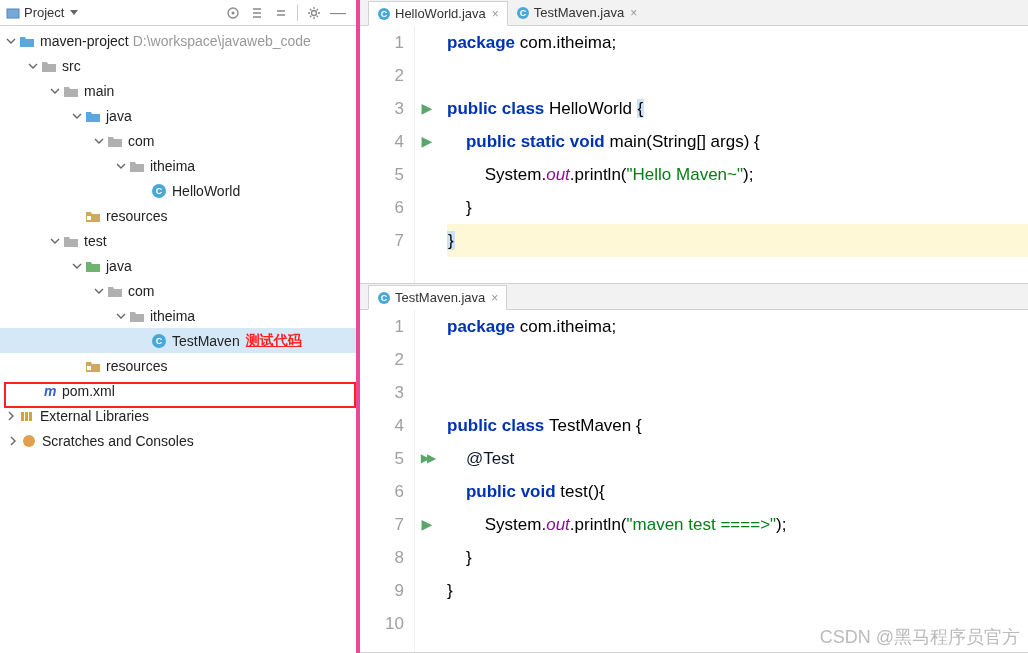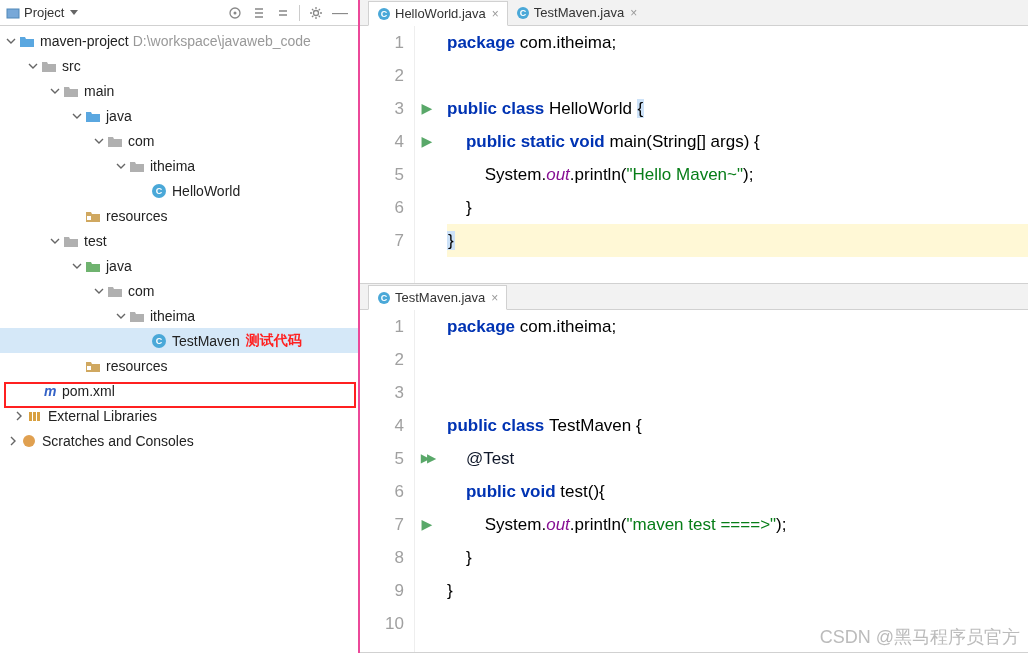--- a/index.html
+++ b/index.html
@@ -1,34 +1,34 @@
 <!DOCTYPE html>
 <html><head>
 <meta charset="utf-8">
 <style>
 * { margin:0; padding:0; box-sizing:border-box; font-family:"Segoe UI",Arial,sans-serif; }
 body { width:1028px; height:653px; background:#fff; overflow:hidden; position:relative; }
 .ide { display:flex; height:100%; }
-.sidebar { width:360px; border-right:2px solid #ec4899; display:flex; flex-direction:column; }
+.sidebar { width:360px; border-right:4px solid #ec4899; display:flex; flex-direction:column; }
 .sidebar-header { height:26px; border-bottom:1px solid #d1d1d1; display:flex; align-items:center; padding:0 6px; }
 .sidebar-header .title-icon { width:14px; height:14px; margin-right:4px; display:flex; }
 .sidebar-header .title { font-size:13px; color:#333; }
 .sidebar-header .dropdown { width:0; height:0; border-left:4px solid transparent; border-right:4px solid transparent; border-top:5px solid #666; margin-left:6px; }
 .sidebar-header .spacer { flex:1; }
 .sidebar-header .tool-icon { width:18px; height:18px; margin:0 3px; display:flex; align-items:center; justify-content:center; color:#888; cursor:pointer; }
 .tree { flex:1; font-size:14px; padding-top:2px; overflow:hidden; }
 .row { height:25px; display:flex; align-items:center; white-space:nowrap; cursor:pointer; }
 .row.selected { background:#d5e8f8; }
 .row .arrow { width:10px; height:10px; margin-right:2px; display:flex; align-items:center; justify-content:center; }
 .row .arrow svg { display:block; }
 .row .icon { width:18px; height:16px; margin-right:4px; display:flex; align-items:center; justify-content:center; }
 .row .label { color:#222; }
 .row .bold { font-weight:normal; }
 .row .path { color:#999; }
-.row .annotation { color:#ff2020; font-weight:bold; margin-left:6px; }
+.row .annotation { color:#ff2020; font-weight:bold; margin-left:6px;text-decoration:underline; }
 .editors { flex:1; display:flex; flex-direction:column; }
 .editor-pane { flex:1; display:flex; flex-direction:column; border-bottom:1px solid #d1d1d1; min-height:0; }
 .tab-bar { height:26px; display:flex; align-items:center; border-bottom:1px solid #d1d1d1; background:#f2f2f2; padding-left:8px; }
 .tab { height:25px; display:flex; align-items:center; padding:0 8px; font-size:13px; color:#333; cursor:pointer; }
 .tab.active { background:#fff; border:1px solid #d1d1d1; border-bottom:1px solid #fff; position:relative; top:1px; }
 .tab .ticon { width:14px; height:14px; margin-right:4px; }
 .tab .close { margin-left:6px; color:#999; font-size:12px; }
 .code-area { flex:1; display:flex; font-family:"Consolas","Courier New",monospace; font-size:17px; line-height:33px; background:#fff; overflow:hidden; }
 .gutter { width:55px; text-align:right; color:#a0a0a0; padding-right:10px; user-select:none; background:#fff; border-right:1px solid #eee; }
 .gutter .gl { height:33px; }
@@ -267,21 +267,21 @@
         <span class="label">resources</span>
       </div>
       <div class="row" style="padding-left:40px">
         <span class="icon file-m">
             <svg width="16" height="16">
               <text x="3" y="13">m</text>
             </svg>
           </span>
         <span class="label">pom.xml</span>
       </div>
-      <div class="row" style="padding-left:14px">
+      <div class="row" style="padding-left:6px">
         <span class="arrow">
             <svg width="10" height="10">
               <path d="M3 1l4 4-4 4" fill="none" stroke="#666" stroke-width="1.4"></path>
             </svg>
           </span>
         <span class="icon lib-icon">
             <svg width="16" height="14">
               <rect x="2" y="3" width="3" height="9"></rect>
               <rect x="6" y="3" width="3" height="9"></rect>
               <rect x="10" y="3" width="3" height="9"></rect>

